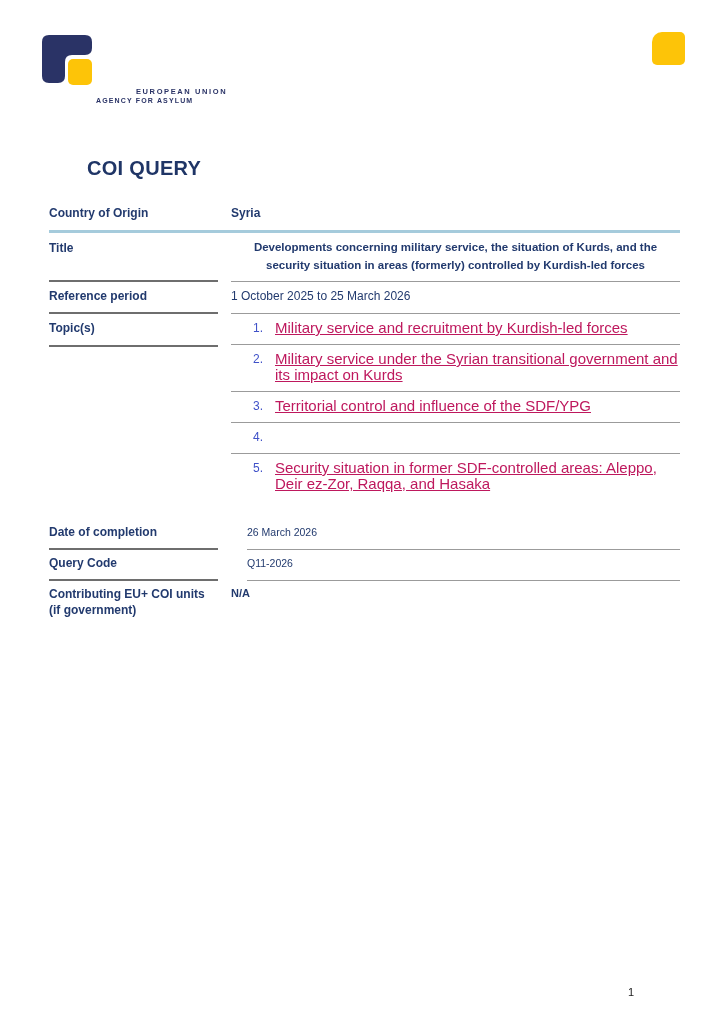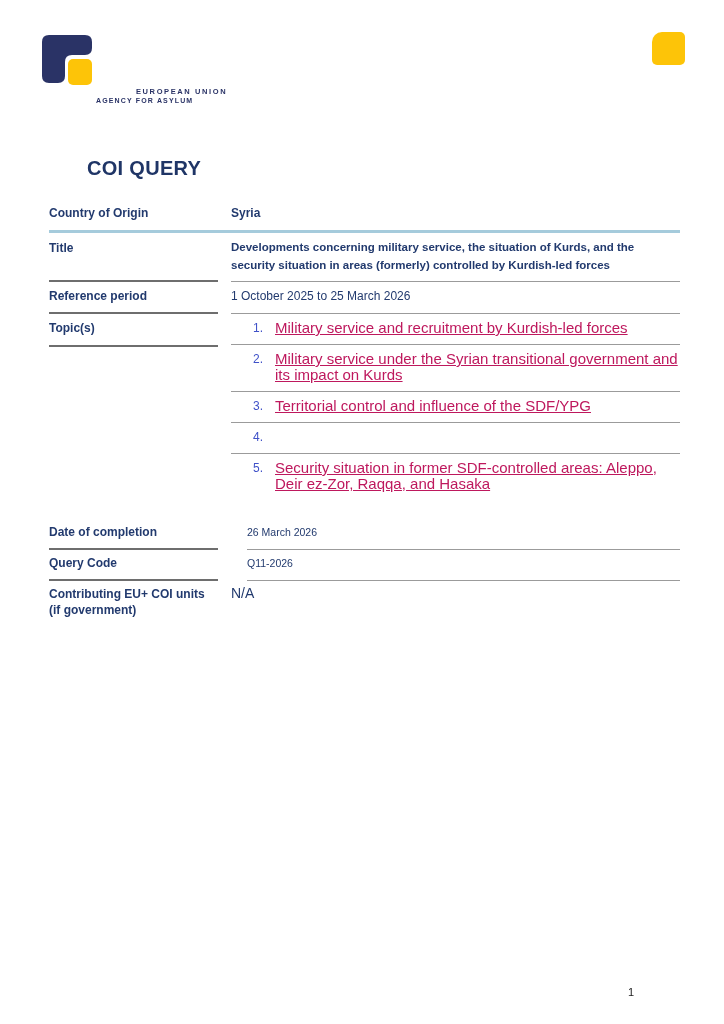--- a/index.html
+++ b/index.html
@@ -49,21 +49,21 @@
   .row { display:grid; grid-template-columns:169px 449px; column-gap:13px; }
   .lab { font-weight:bold; color:#223a6e; line-height:16px; }
   .val { color:#223a6e; line-height:16px; }
   .lbb { border-bottom:2px solid #6e6e6e; }
   .vbb { border-bottom:1.5px solid #9b9b9b; }
 
   .row-coo .lab, .row-coo .val { padding:6px 0 9px; font-weight:bold; }
   .teal-rule { height:3px; background:#a5cbdc; width:100%; }
 
   .row-title .lab { display:flex; align-items:flex-end; padding-bottom:24px; }
-  .row-title .val { font-weight:bold; font-size:11.5px; line-height:17.5px; padding:6px 0 7px; }
+  .row-title .val { font-weight:bold; font-size:11.5px; line-height:17.5px; padding:6px 0 7px;text-align:center; }
 
   .row-ref .lab { padding:6px 0 8px; }
   .row-ref .val { padding:6px 0 8px; }
 
   .row-topics .lab-box { align-self:start; }
   .row-topics .lab-inner { padding:6px 0 9px; }
   .topic { display:flex; padding:6px 0 8px; border-bottom:1.5px solid #9b9b9b; }
   .topic:last-child { border-bottom:none; }
   .topic-num {
     flex:none; width:22px; margin-left:22px;
@@ -71,21 +71,21 @@
   }
   .topic-link {
     color:#be185d; font-size:15px; line-height:16px;
     text-decoration:underline; cursor:pointer;
   }
 
   .bottom-gap { height:19px; }
   .row-small .lab { padding:5px 0 8px; }
   .row-small .val { padding:6px 0 9px; font-size:10.5px; line-height:14px;margin-left:16px; }
   .row-contrib .lab { padding:5px 0 0; }
-  .row-contrib .val { padding:5px 0 0; font-size:14px; font-weight:normal; line-height:14px; }
+  .row-contrib .val { padding:5px 0 0; font-size:11px; font-weight:bold; line-height:14px; }
 
   
   .page-number {
     position:absolute; left:628px; top:986px;
     font-size:11px; color:#1a1a1a;
     font-family:"Liberation Sans", sans-serif;
   }
 </style>
 </head>
 <body>

